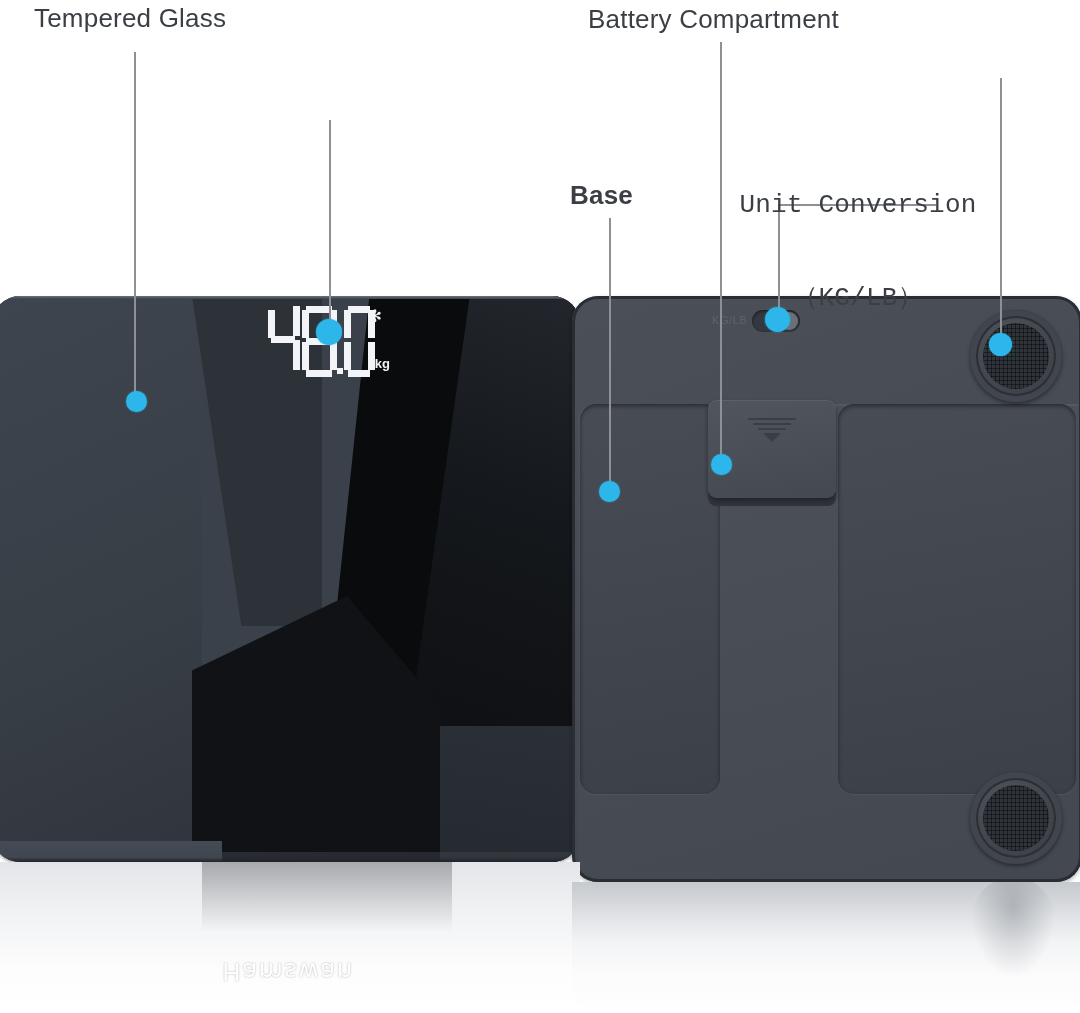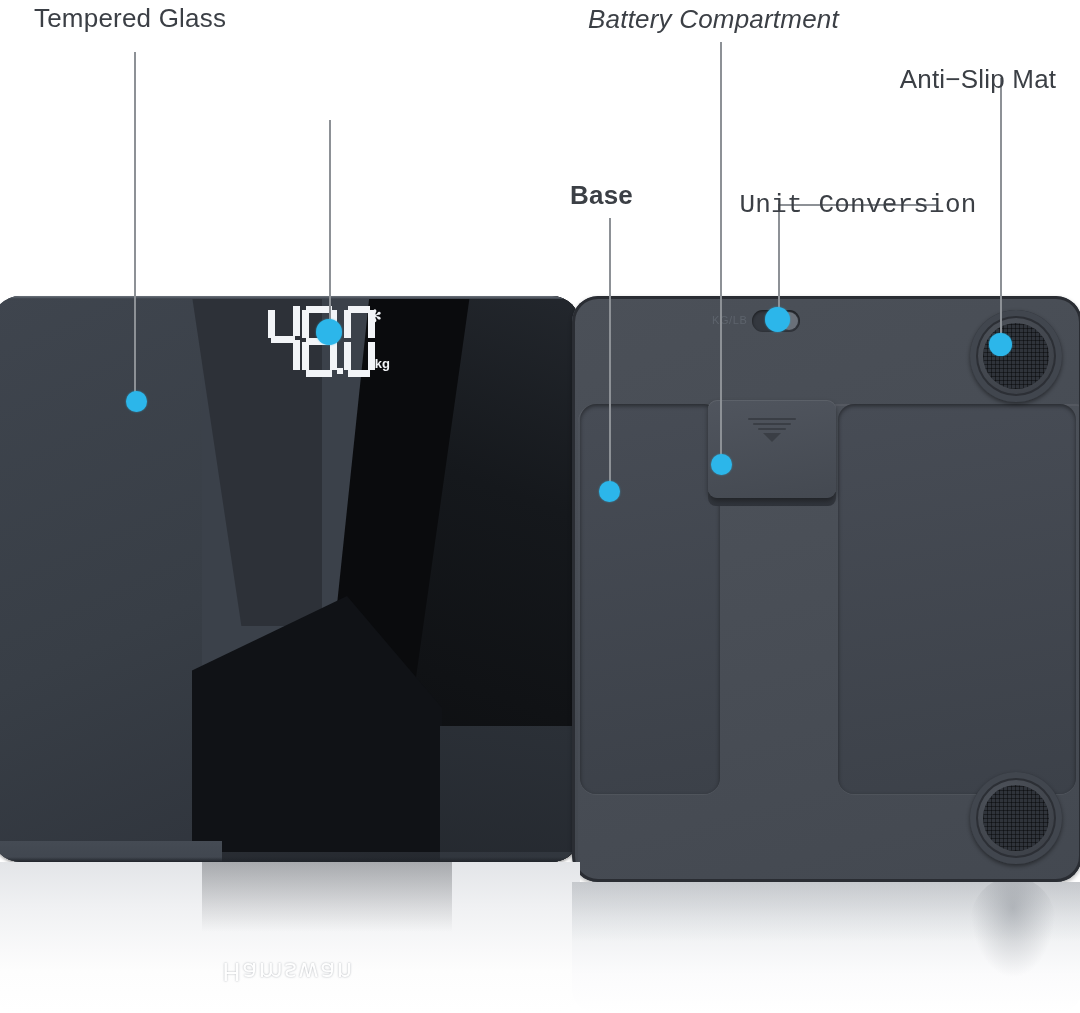--- a/index.html
+++ b/index.html
@@ -330,23 +330,23 @@
   <div class="dot" style="left:599px; top:481px; width:21px; height:21px;"></div>
   <div class="dot" style="left:711px; top:454px; width:21px; height:21px;"></div>
   <div class="dot" style="left:765px; top:307px; width:25px; height:25px;"></div>
   <div class="dot" style="left:989px; top:333px; width:23px; height:23px;"></div>
 
   <div class="label" style="left:34px; top:3px;">Tempered Glass</div>
 
 
   <div class="label" style="left:570px; top:180px;font-weight:bold;">Base</div>
 
-  <div class="label" style="left:588px; top:4px;font-style:italic;">Battery Compartment</div>
+  <div class="label" style="left:588px; top:4px;">Battery Compartment</div>
 
   <div class="label c" style="left:739px; top:128px; width:238px;font-family:Liberation Mono, monospace;">
     <div>Unit Conversion</div>
+    <div>（KG/LB）</div>
   </div>
 
   <div class="label c" style="left:876px; top:2px; width:204px;">
-    <div>Anti−Slip Mat</div>
   </div>
 
 </div>
 
 </body></html>

